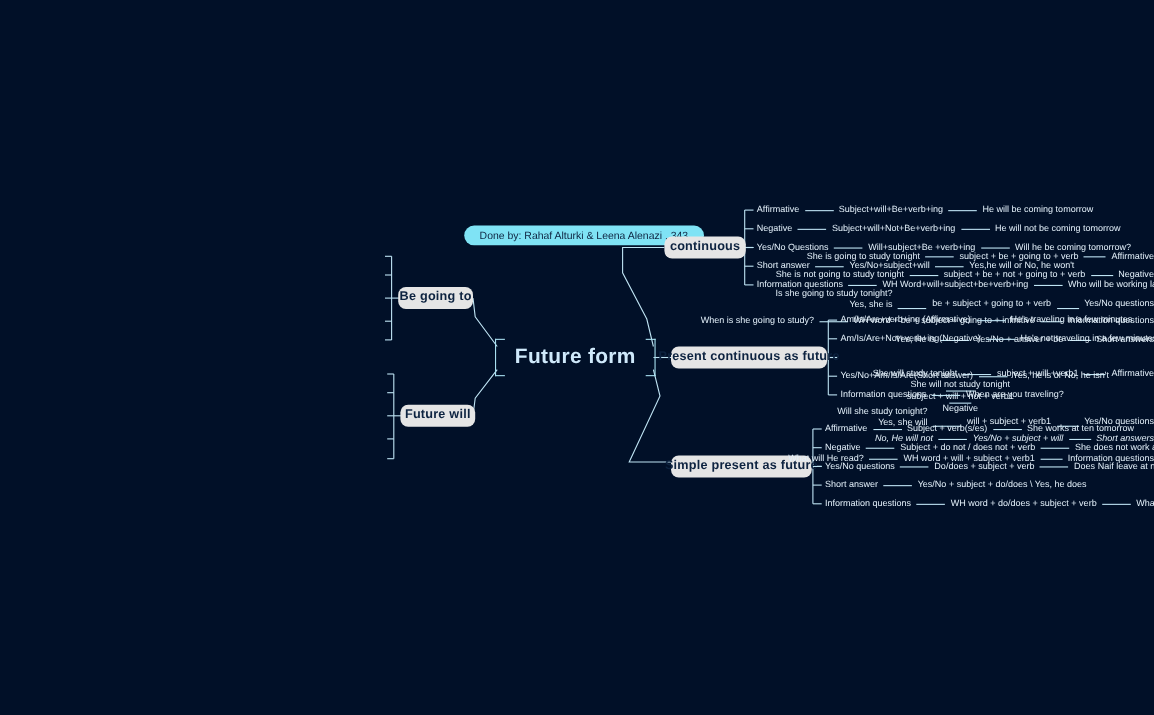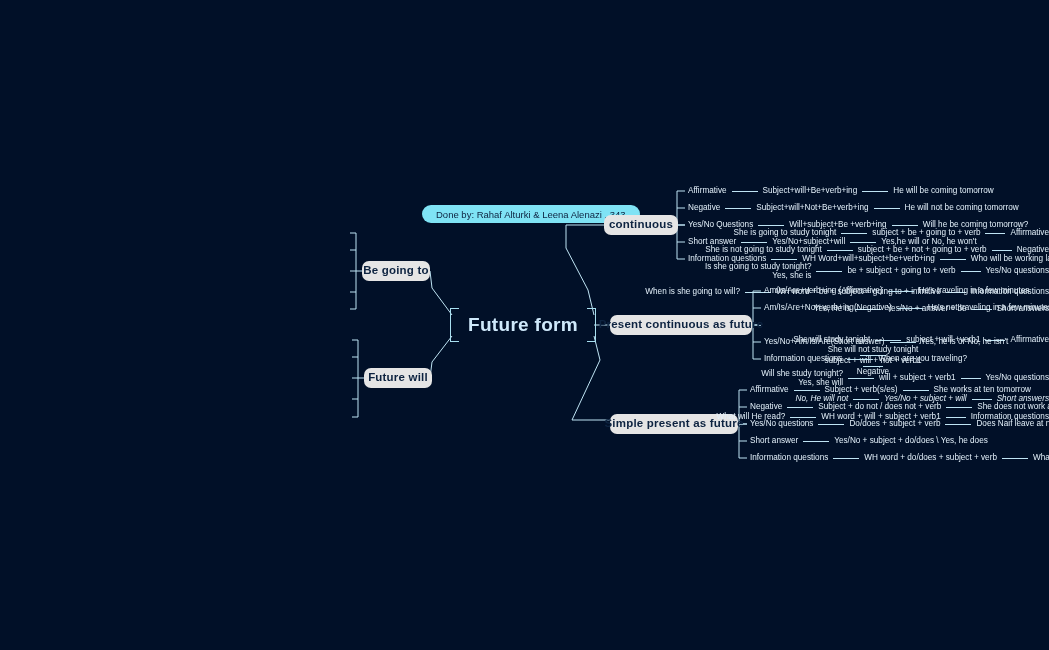--- a/index.html
+++ b/index.html
@@ -85,21 +85,21 @@
     vertical-align:middle;
     flex:0 0 auto;
   }
   .dash.short{width:20px;}
   .twoline{
     line-height:9.5px;
     height:auto;
     display:inline-block;
     text-align:right;
   }
-  .row.twoline-row{height:20px;}
+  .row.twoline-row{height:20px;align-items:flex-end;}
 </style>
 </head>
 <body>
 
 <div id="canvas">
 
   <svg class="wires" viewBox="0 0 1049 650">
     <g fill="none" stroke="#bfe4f4" stroke-width="1">
 
       <path d="M452,315 L432,288 L430,271"></path>
@@ -191,21 +191,21 @@
   <div class="row l-side twoline-row" style="top:261px;width:350px;">
     <span class="seg twoline" style="white-space:pre;">Is she going to study tonight?
 Yes, she is</span>
     <span class="dash"></span>
     <span class="seg">be + subject + going to + verb</span>
     <span class="dash short"></span>
     <span class="seg">Yes/No questions</span>
   </div>
 
   <div class="row l-side" style="top:286px;width:350px;">
-    <span class="seg">When is she going to will?</span>
+    <span class="seg">When is she going to study?</span>
     <span class="dash"></span>
     <span class="seg">WH word + be + subject + going to + infinitive</span>
     <span class="dash short"></span>
     <span class="seg">Information questions</span>
   </div>
 
   <div class="row l-side" style="top:303px;width:350px;">
     <span class="seg">Yes, He is</span>
     <span class="dash"></span>
     <span class="seg">Yes/No + answer + be</span>

